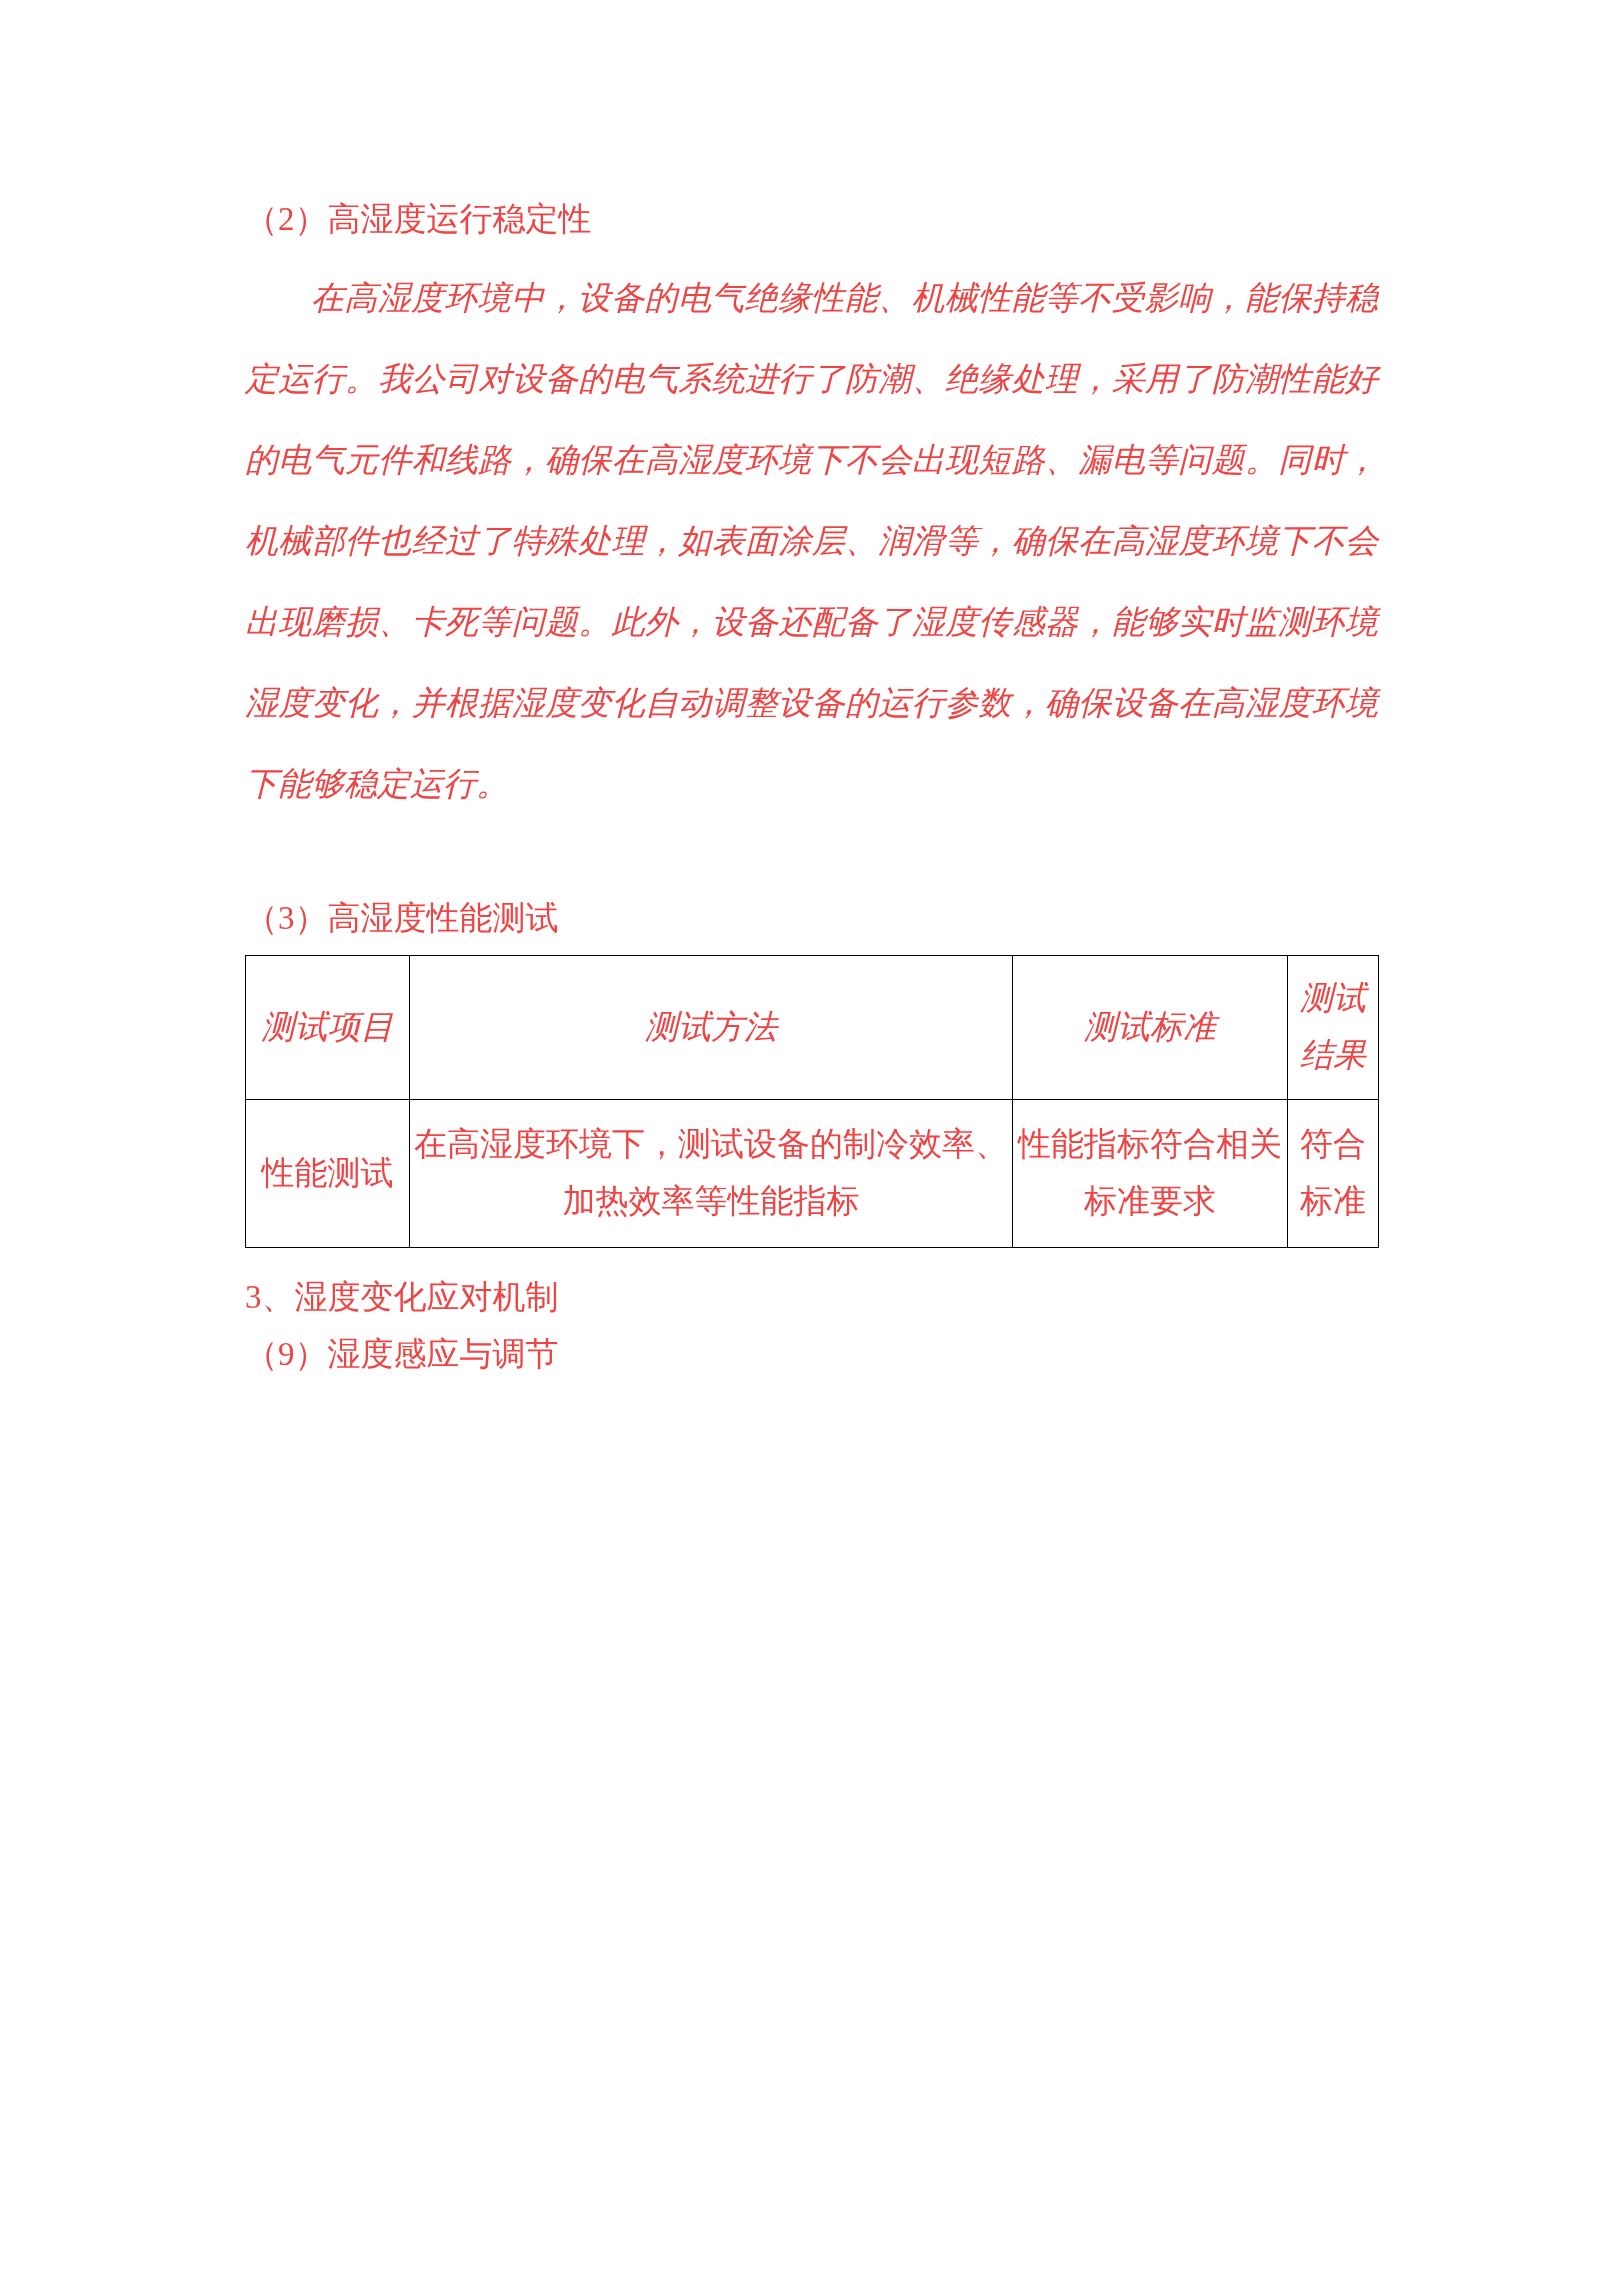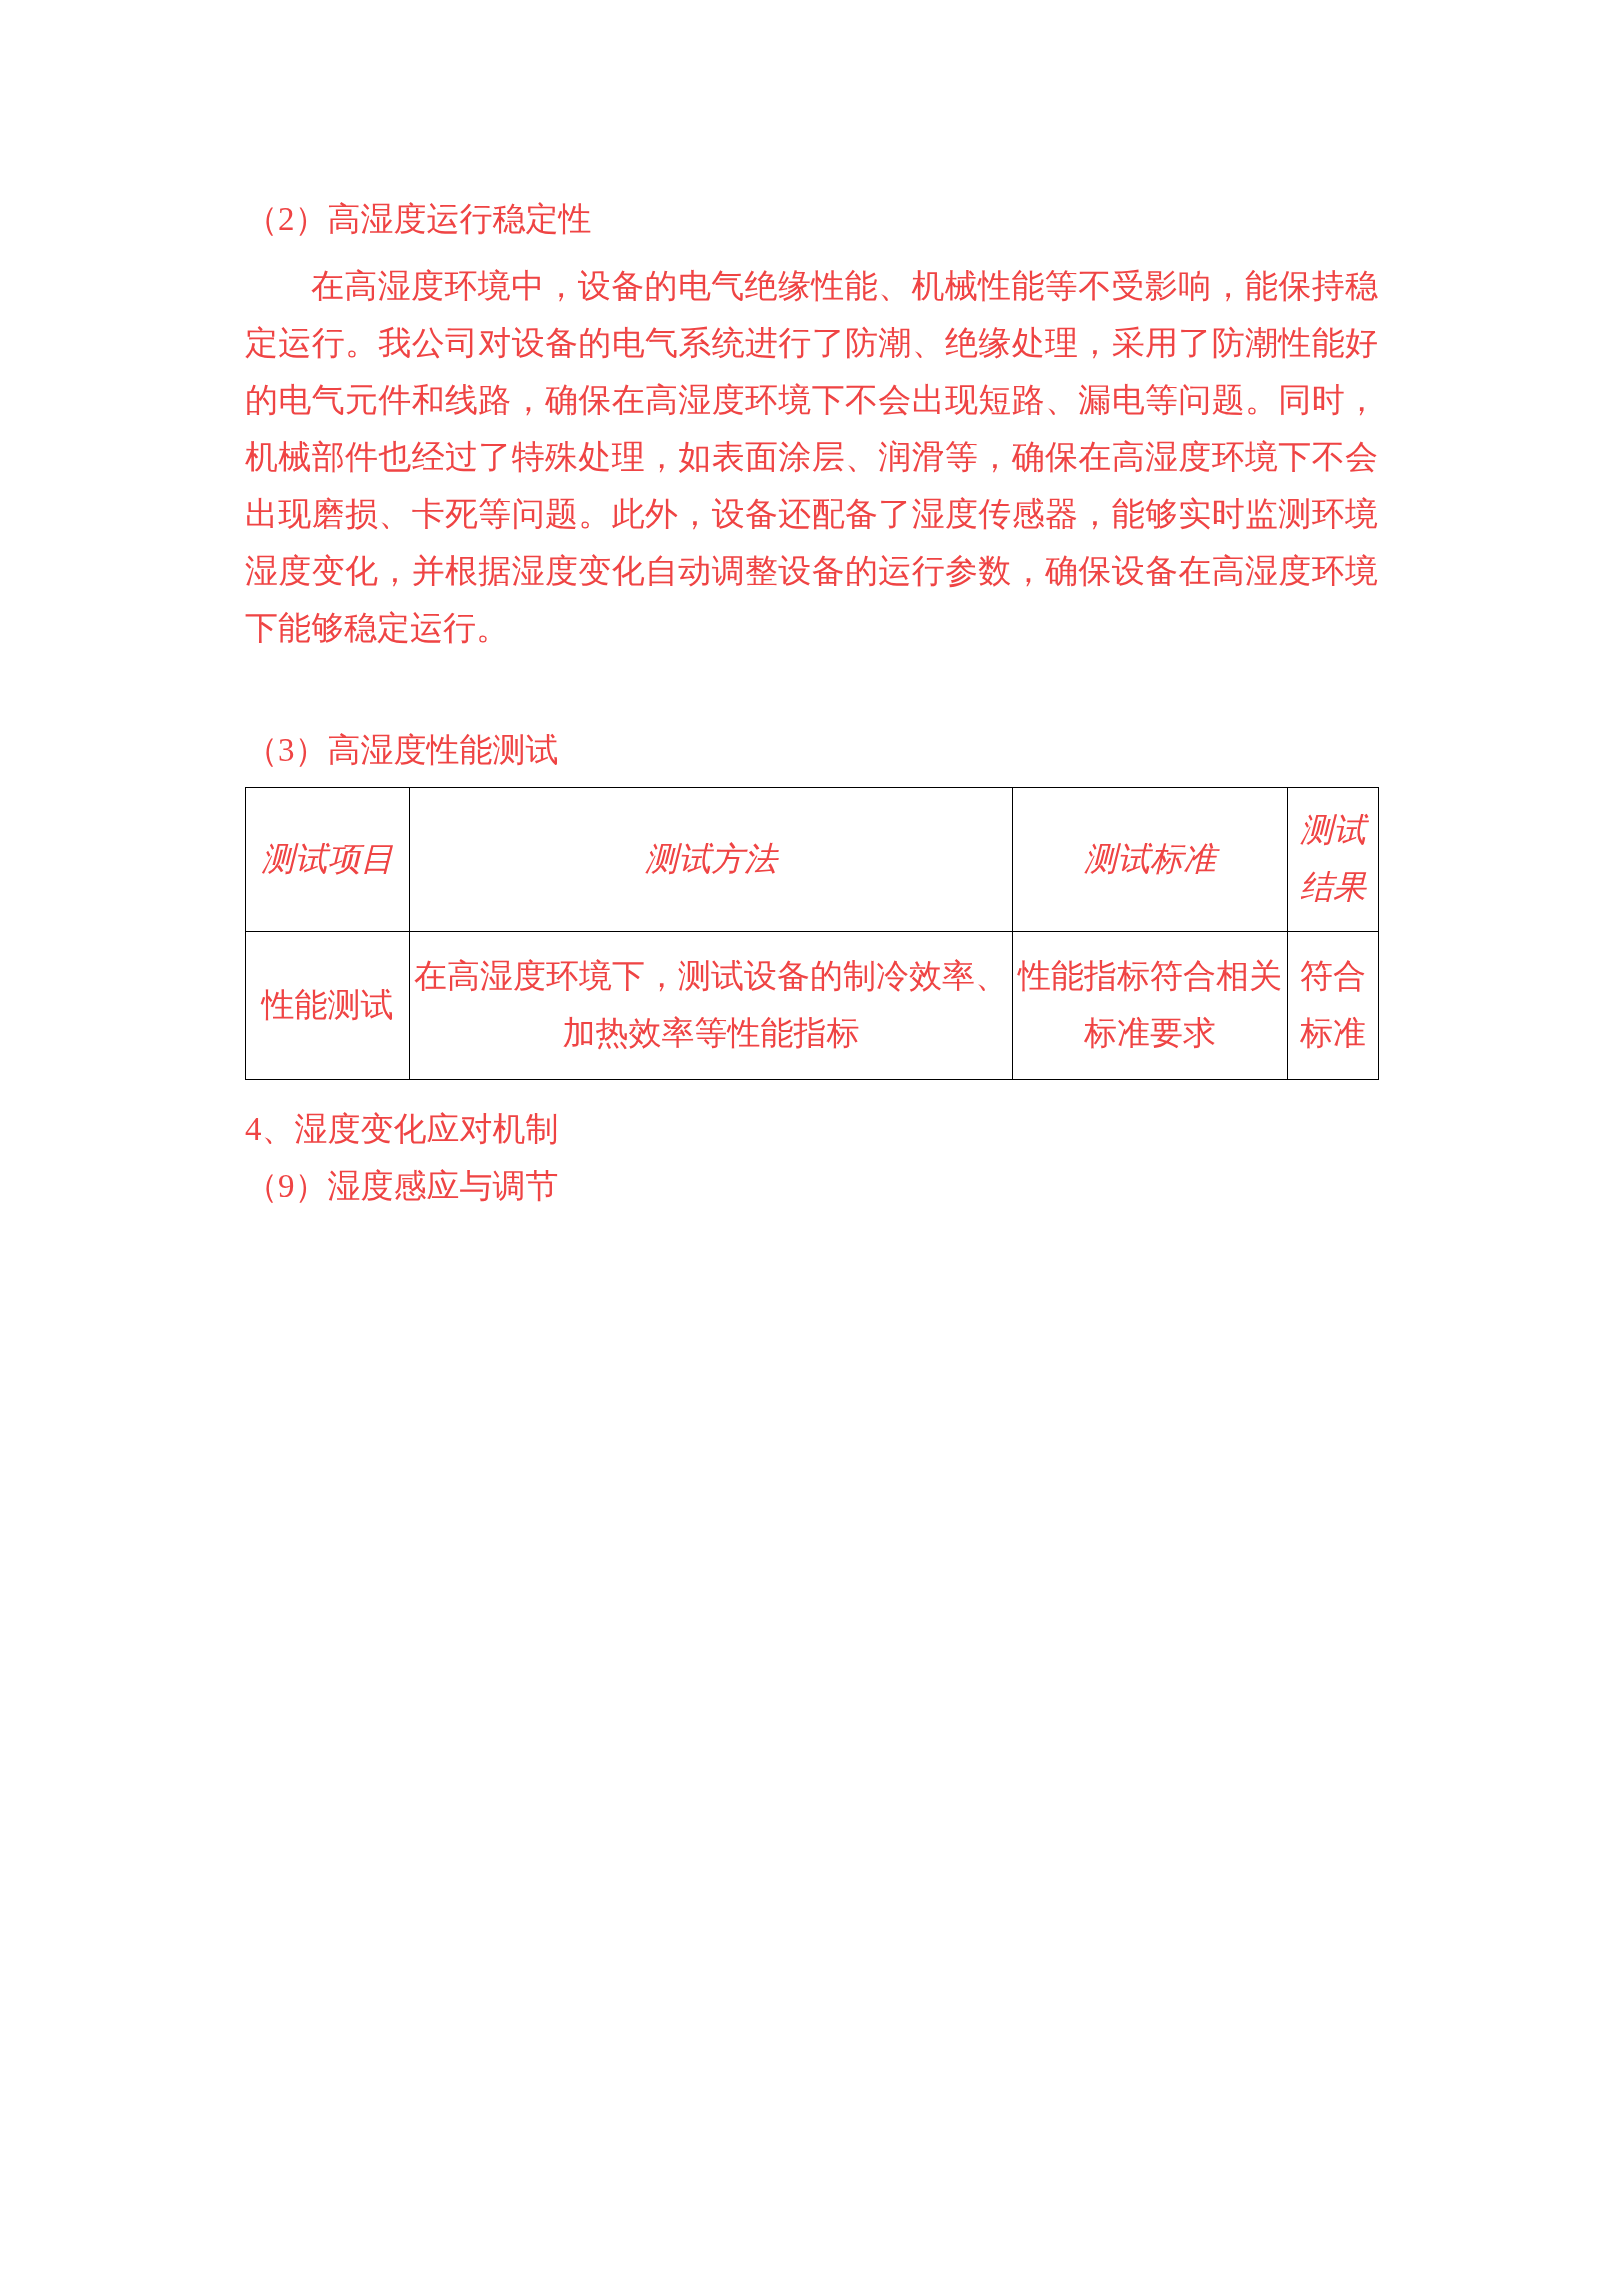--- a/index.html
+++ b/index.html
@@ -18,25 +18,26 @@
     padding: 191px 245px 0 245px;
   }
   .heading {
     font-size: 33px;
     font-weight: normal;
     line-height: 57px;
     text-align: left;
   }
   .h-gap { margin-top: 65px; }
   .body-para {
-    line-height: 57px;
+    line-height: 81px;
     text-align: justify;
     text-indent: 2em;
     margin-top: 9.8px;
     letter-spacing: 0;
+    font-style: italic;
   }
   table.test-table {
     width: 100%;
     border-collapse: collapse;
     table-layout: fixed;
     margin-top: 7.9px;
   }
   table.test-table th,
   table.test-table td {
     border: 1.3px solid #000000;
@@ -88,19 +89,19 @@
       <tbody>
         <tr>
           <td>性能测试</td>
           <td>在高湿度环境下，测试设备的制冷效率、加热效率等性能指标</td>
           <td>性能指标符合相关标准要求</td>
           <td>符合标准</td>
         </tr>
       </tbody>
     </table>
 
-    <p class="plain-line after-table">4、湿度变化应对机制</p>
+    <p class="plain-line after-table">3、湿度变化应对机制</p>
 
     <p class="plain-line">（9）湿度感应与调节</p>
 
   </div>
 </div>
 
 
 </body></html>

